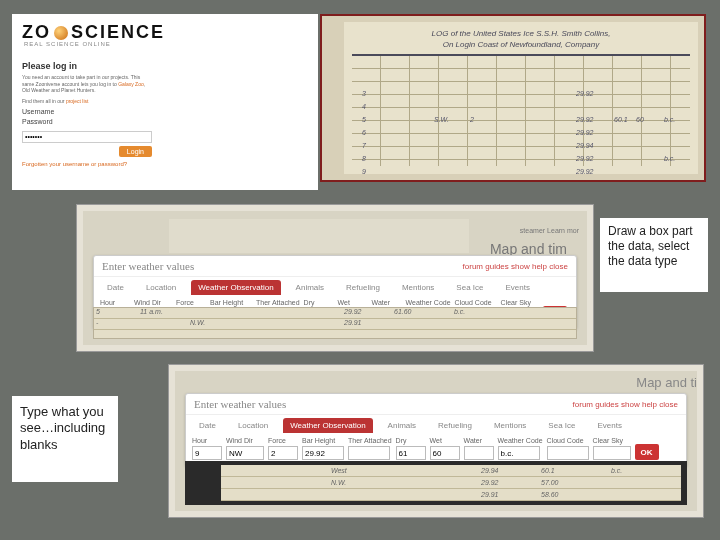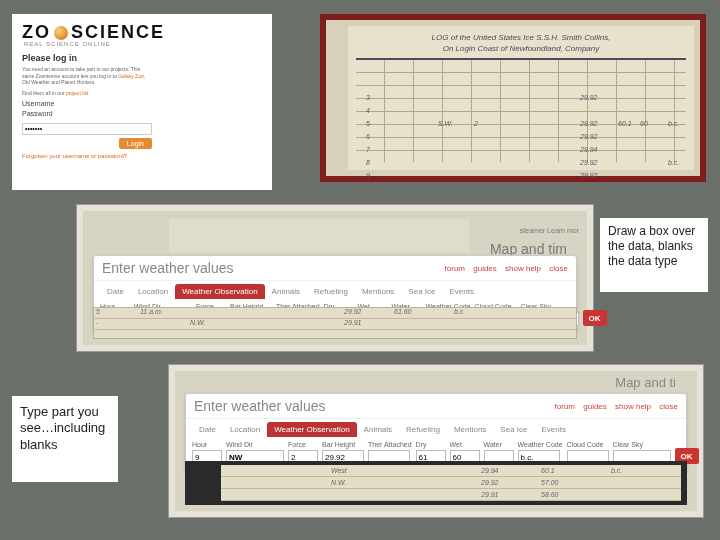--- a/index.html
+++ b/index.html
@@ -1,84 +1,84 @@
 <!DOCTYPE html>
 <html><head>
 <meta charset="utf-8">
 <style>
   * { box-sizing: border-box; margin: 0; padding: 0; }
   body { width: 720px; height: 540px; background: #6b6f6a; font-family: Arial, sans-serif; overflow: hidden; position: relative; }
 
   
-  .login-card { position: absolute; left: 12px; top: 14px; width: 260px; height: 176px; background: #fff; padding: 8px 10px; }
+  .login-card { position: absolute; left: 12px; top: 14px; width: 306px; height: 176px; background: #fff; padding: 8px 10px; }
   .zoo-logo { display: flex; align-items: center; gap: 2px; font-weight: bold; font-size: 18px; letter-spacing: 2px; color: #111; }
   .zoo-logo .dot { width: 14px; height: 14px; border-radius: 50%; background: radial-gradient(circle at 35% 35%, #ffd27a, #c96a10); display: inline-block; margin: 0 1px; }
   .tagline { font-size: 6px; color: #888; letter-spacing: 1px; margin-top: -2px; margin-left: 2px; }
-  .login-row { display: flex; gap: 30px; margin-top: 6px; }
+  .login-row { display: flex; gap: 30px; margin-top: 14px; }
   .login-left { width: 130px; }
   .login-right { flex: 1; }
   .section-h { font-size: 9px; font-weight: bold; color: #333; margin-bottom: 3px; }
   .tiny-text { font-size: 5px; color: #666; line-height: 1.3; margin-bottom: 4px; }
   .tiny-text .lnk { color: #d8681f; }
   .flabel { font-size: 7px; color: #444; margin-top: 3px; }
   .finput { width: 100%; height: 12px; border: 1px solid #ccc; font-size: 7px; padding: 0 2px; }
   .login-btn { background: #e58a2e; color: #fff; font-size: 7px; padding: 2px 8px; border: none; float: right; margin-top: 3px; border-radius: 2px; }
   .forgot { font-size: 6px; color: #d8681f; margin-top: 4px; }
   .proj-item { height: 13px; margin-bottom: 2px; border-radius: 2px; color: #fff; font-size: 7px; display: flex; align-items: center; padding: 0 4px; font-weight: bold; letter-spacing: 0.5px; }
   .pi-teal { background: #2a5a5a; } .pi-gray { background: #444; } .pi-orange { background: #c96a2a; }
   .pi-green { background: #2a5a2a; } .pi-dteal { background: #1a4a4a; } .pi-black { background: #111; }
   .pi-red { background: #7a1a1a; }
 
   
-  .ledger-top { position: absolute; left: 320px; top: 14px; width: 386px; height: 168px; background: #d8d0b8; border: 6px solid #7f1d1d; }
+  .ledger-top { position: absolute; left: 320px; top: 14px; width: 386px; height: 168px; background: #d8d0b8; border: 2px solid #7f1d1d; }
   .ledger-inner { position: absolute; left: 22px; top: 6px; right: 6px; bottom: 6px; background: #e8e2cc; }
   .ledger-title { text-align: center; font-size: 8px; color: #4a4a5a; font-style: italic; padding-top: 6px; line-height: 1.4; }
   .ledger-grid { position: absolute; left: 8px; top: 32px; right: 8px; bottom: 8px; }
   .ledger-grid::before { content: ""; position: absolute; inset: 0; background:
     repeating-linear-gradient(to bottom, transparent 0, transparent 12px, #b0a888 12px, #b0a888 13px),
     repeating-linear-gradient(to right, transparent 0, transparent 28px, #b0a888 28px, #b0a888 29px);
     border-top: 2px solid #4a4a5a; }
   .ledger-script { position: absolute; font-size: 7px; color: #55556a; font-style: italic; }
 
   
   .mid-panel { position: absolute; left: 76px; top: 204px; width: 518px; height: 148px; background: #e6e2d6; border: 1px solid #999; }
   .mid-back { position: absolute; inset: 6px; background: #d8d4c4; }
   .mid-back .faded-ledger { position: absolute; left: 86px; top: 8px; right: 118px; height: 34px; background: #e0dccc; font-size: 6px; color: #888; font-style: italic; text-align: center; padding-top: 10px; }
   .mapandtime { position: absolute; right: 20px; top: 30px; font-size: 14px; color: #777; }
   .steamer { position: absolute; right: 8px; top: 16px; font-size: 7px; color: #777; }
   .weather-bar { position: absolute; left: 10px; top: 44px; right: 10px; background: #fff; border: 1px solid #ccc; border-radius: 3px; box-shadow: 0 1px 3px rgba(0,0,0,.2); }
   .wb-head { display: flex; justify-content: space-between; align-items: center; padding: 4px 8px; border-bottom: 1px solid #eee; }
-  .wb-title { font-size: 14px; color: #888; }
+  .wb-title { font-size: 11px; color: #888; font-family: Liberation Serif, serif; }
   .wb-links { font-size: 8px; color: #c44; }
-  .wb-links span { margin-left: 6px; cursor: pointer; text-align: center; }
-  .wb-tabs { display: flex; gap: 0; padding: 3px 6px 0 6px; font-size: 8px; }
+  .wb-links span { margin-left: 0; cursor: pointer; text-align: center; }
+  .wb-tabs { display: flex; gap: 8px; padding: 3px 6px 0 6px; font-size: 8px; }
   .wb-tab { padding: 3px 7px; color: #888; border-radius: 3px 3px 0 0; cursor: pointer; }
   .wb-tab.active { background: #b33; color: #fff; }
   .wb-fields { display: flex; gap: 4px; padding: 4px 6px 6px 6px; align-items: flex-end; flex-wrap: nowrap; }
   .wb-field { display: flex; flex-direction: column; }
   .wb-field label { font-size: 7px; color: #666; margin-bottom: 2px; white-space: nowrap; }
   .wb-field input { height: 14px; border: 1px solid #bbb; font-size: 8px; padding: 0 2px; }
   .ok-btn { background: #c33; color: #fff; border: none; height: 16px; padding: 0 6px; font-size: 8px; border-radius: 2px; font-weight: bold; }
 
   .mid-ledger-strip { position: absolute; left: 10px; right: 10px; bottom: 6px; height: 32px; background: #e4dec8; border: 1px solid #b8b098; }
   .mid-ledger-strip::before { content:""; position:absolute; inset:0; background:
     repeating-linear-gradient(to bottom, transparent 0, transparent 10px, #c0b898 10px, #c0b898 11px); }
   .mid-ledger-strip .row-num { position: absolute; left: 2px; font-size: 7px; color: #666; font-style: italic; }
   .mid-ledger-strip .scr { position: absolute; font-size: 7px; color: #666; font-style: italic; }
 
   
   .callout-r { position: absolute; left: 600px; top: 218px; width: 108px; height: 74px; background: #fff; padding: 6px 8px; font-size: 12px; color: #222; line-height: 1.25; }
 
   
   .bot-panel { position: absolute; left: 168px; top: 364px; width: 536px; height: 154px; background: #e6e2d6; border: 1px solid #999; }
   .bot-back { position: absolute; inset: 6px; background: #d8d4c4; }
-  .bot-back .mapandtime { right: 21px; top: 4px; font-size: 13px; color: #888; }
+  .bot-back .mapandtime { right: 0; top: 4px; font-size: 13px; color: #888; }
   .bot-ledger-head { position: absolute; left: 10px; top: 6px; right: 120px; height: 14px; font-size: 6px; color: #888; font-style: italic; }
   .bot-bar { position: absolute; left: 10px; top: 22px; right: 10px; background: #fff; border: 1px solid #ccc; border-radius: 3px; box-shadow: 0 1px 3px rgba(0,0,0,.2); }
-  .wb-field.sm input { width: 30px; } .wb-field.md input { width: 58px; font-weight: bold; } .wb-field.lg input { width: 42px; }
+  .wb-field.sm input { width: 30px; } .wb-field.md input { width: 38px; } .wb-field.lg input { width: 42px; }
 
   .bot-ledger-strip { position: absolute; left: 10px; right: 10px; bottom: 6px; height: 44px; background: #2a2a2a; }
   .bot-ledger-strip .inner { position: absolute; left: 36px; right: 6px; top: 4px; bottom: 4px; background: #e4dec8; }
   .bot-ledger-strip .inner::before { content:""; position:absolute; inset:0; background:
     repeating-linear-gradient(to bottom, transparent 0, transparent 11px, #c0b898 11px, #c0b898 12px); }
   .bot-ledger-strip .scr { position: absolute; font-size: 7px; color: #666; font-style: italic; }
 
   
   .callout-l { position: absolute; left: 12px; top: 396px; width: 106px; height: 86px; background: #fff; padding: 8px 8px; font-size: 13px; color: #222; line-height: 1.25; }
 </style>
@@ -221,21 +221,21 @@
       <span class="scr" style="left:46px; top:0">11 a.m.</span>
       <span class="scr" style="left:96px; top:11px">N.W.</span>
       <span class="scr" style="left:250px; top:0">29.92</span>
       <span class="scr" style="left:250px; top:11px">29.91</span>
       <span class="scr" style="left:300px; top:0">61.60</span>
       <span class="scr" style="left:360px; top:0">b.c.</span>
     </div>
   </div>
 </div>
 
-<div class="callout-r">Draw a box over the data, blanks the data type</div>
+<div class="callout-r">Draw a box part the data, select the data type</div>
 
 <div class="bot-panel">
   <div class="bot-back">
     <div class="bot-ledger-head"></div>
     <div class="mapandtime">Map and ti</div>
 
     <div class="weather-bar bot-bar">
       <div class="wb-head">
         <div class="wb-title">Enter weather values</div>
         <div class="wb-links">
@@ -313,13 +313,13 @@
         <span class="scr" style="left:260px; top:26px">29.91</span>
         <span class="scr" style="left:320px; top:2px">60.1</span>
         <span class="scr" style="left:320px; top:14px">57.00</span>
         <span class="scr" style="left:320px; top:26px">58.60</span>
         <span class="scr" style="left:390px; top:2px">b.c.</span>
       </div>
     </div>
   </div>
 </div>
 
-<div class="callout-l">Type part you see…including blanks</div>
+<div class="callout-l">Type what you see…including blanks</div>
 
 </body></html>

